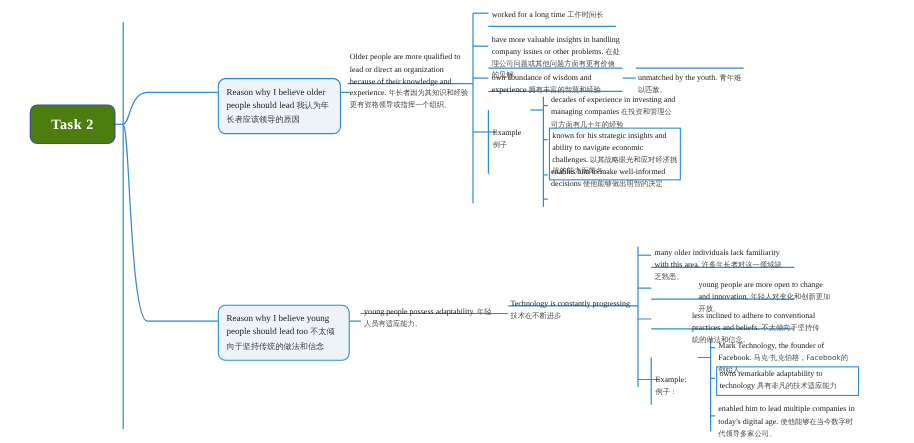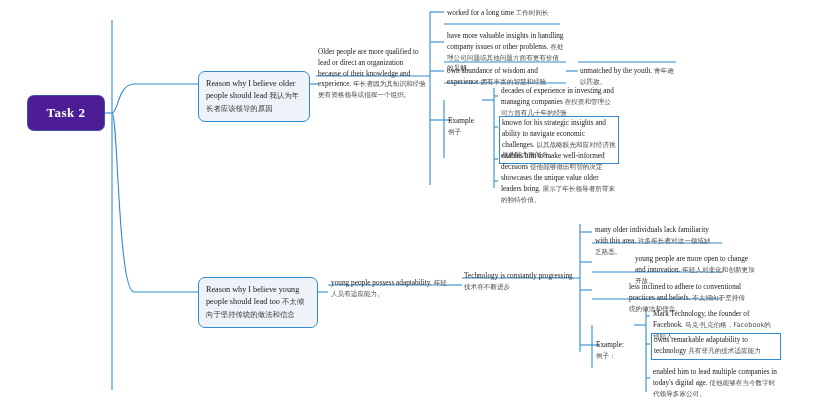--- a/index.html
+++ b/index.html
@@ -10,21 +10,21 @@
     overflow:hidden;
     position:relative;
   }
   #canvas{position:absolute;left:0;top:0;width:831px;height:403px;}
   svg.links{position:absolute;left:0;top:0;width:831px;height:403px;pointer-events:none;}
 
   .node{position:absolute;box-sizing:border-box;}
 
   
   .root{
-    background:#4c1d95;
+    background:#4d7c0f;
     color:#ffffff;
     border-radius:6px;
     font-weight:bold;
     font-size:13px;
     letter-spacing:.5px;
     display:flex;align-items:center;justify-content:center;
     box-shadow:0 0 0 1px #3f4ea7;
   }
 
   
@@ -179,24 +179,20 @@
   <div class="node leaf framed-full" style="left:499px;top:116px;width:120px;">
     <span class="en">known for his strategic insights and ability to navigate economic challenges.</span>
     <span class="cn">以其战略眼光和应对经济挑战的能力而闻名。</span>
   </div>
 
   <div class="node leaf" style="left:499px;top:150px;width:118px;">
     <span class="en">enables him to make well-informed decisions</span>
     <span class="cn">使他能够做出明智的决定</span>
   </div>
 
-  <div class="node leaf" style="left:499px;top:172px;width:120px;">
-    <span class="en">showcases the unique value older leaders bring.</span>
-    <span class="cn">展示了年长领导者所带来的独特价值。</span>
-  </div>
 
   <div class="node topic" style="left:198px;top:277px;width:120px;">
     <span class="en">Reason why I believe young people should lead too</span>
     <span class="cn">不太倾向于坚持传统的做法和信念</span>
   </div>
 
   <div class="node leaf" style="left:329px;top:277px;width:120px;">
     <span class="en">young people possess adaptability.</span>
     <span class="cn">年轻人员有适应能力。</span>
   </div>

